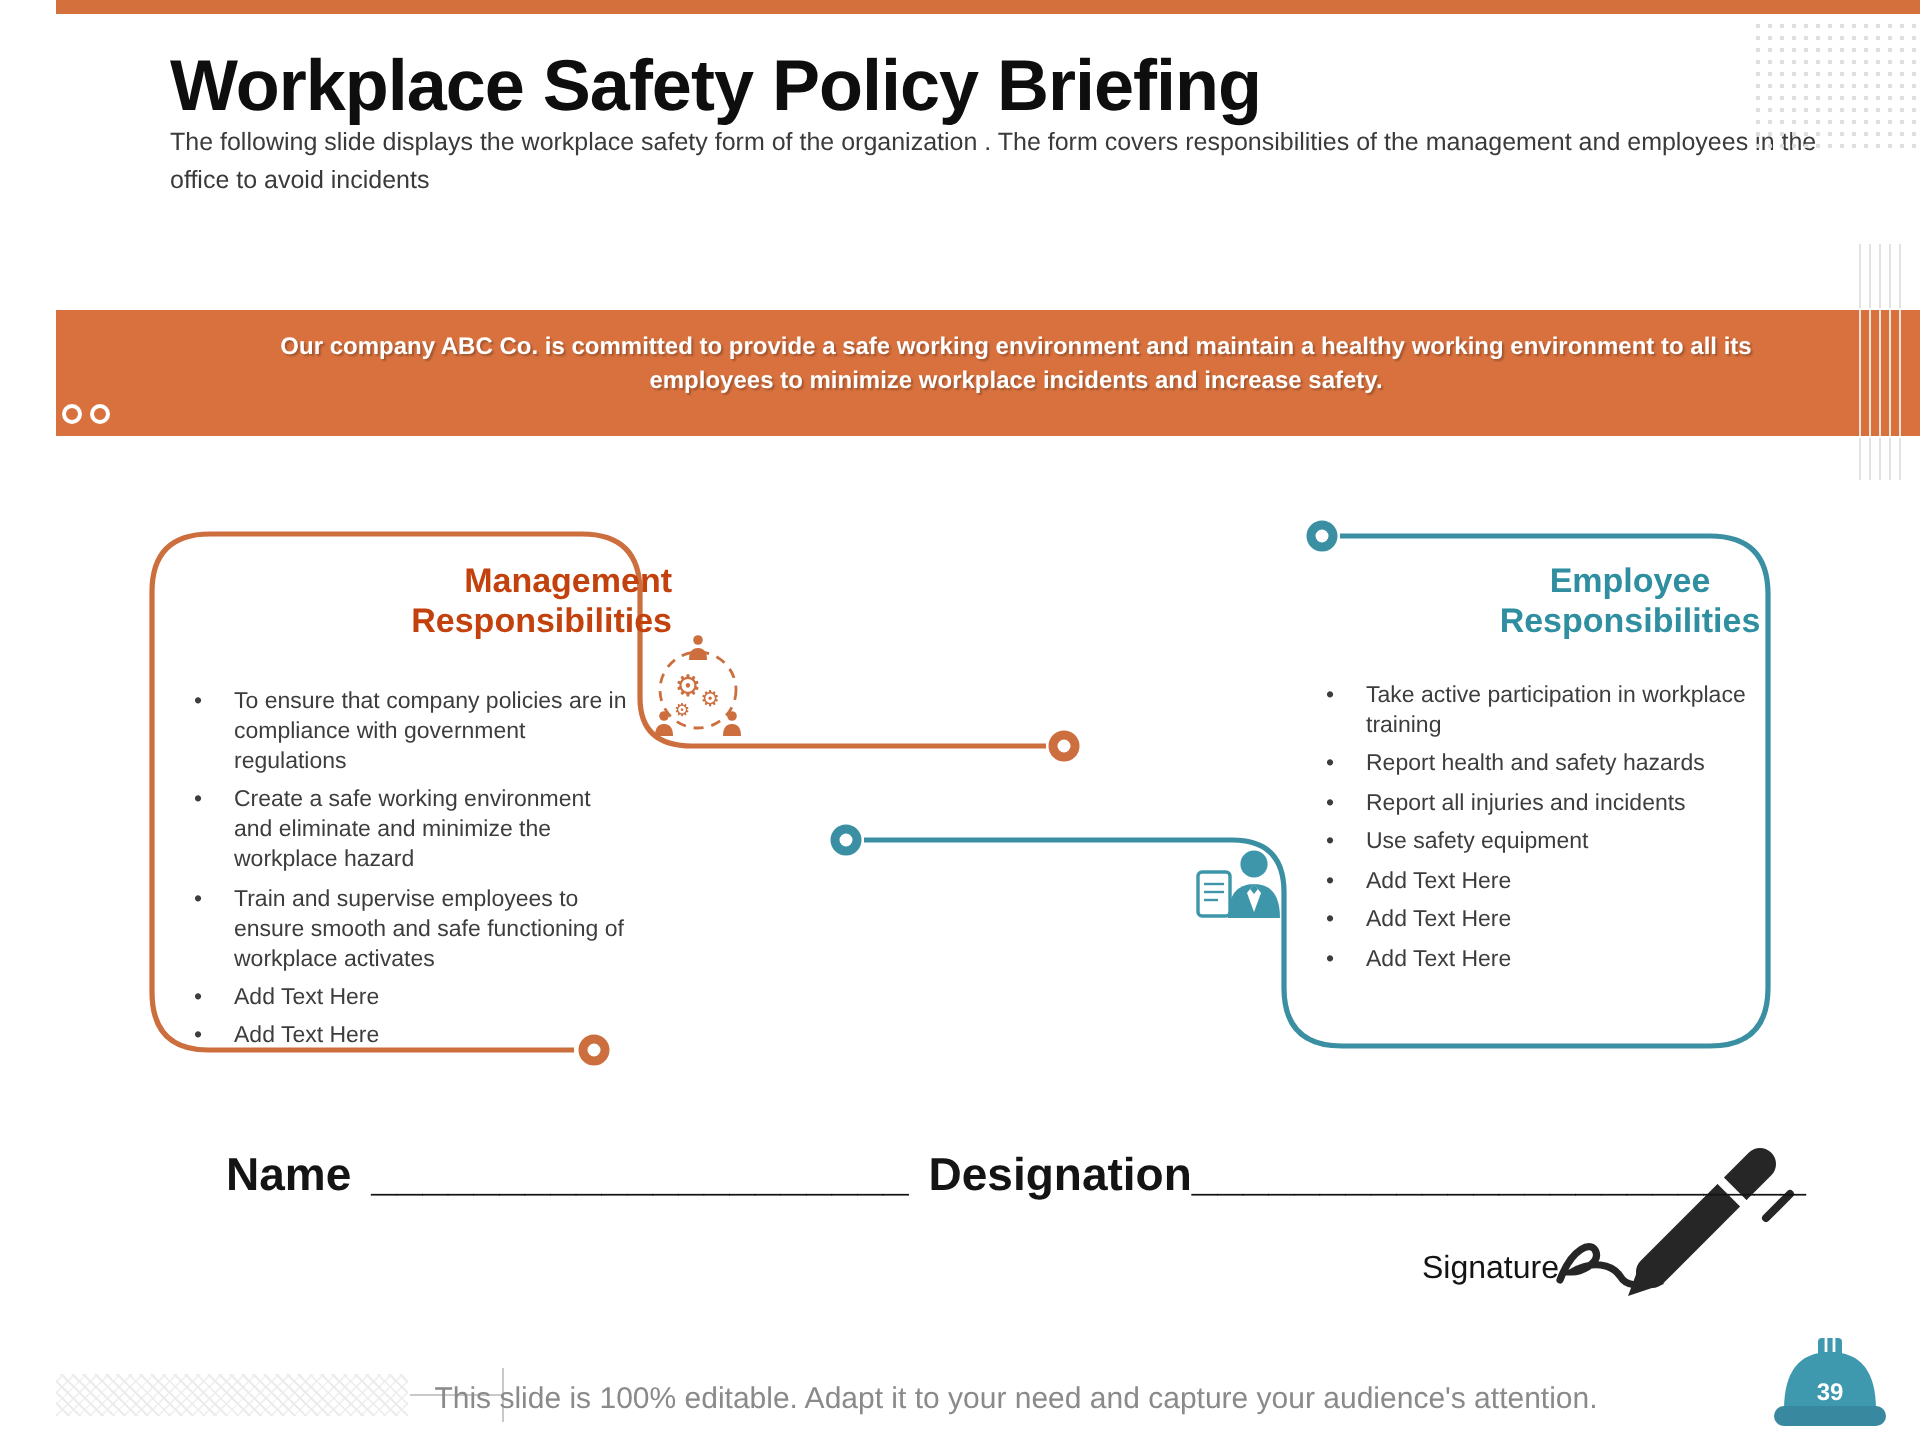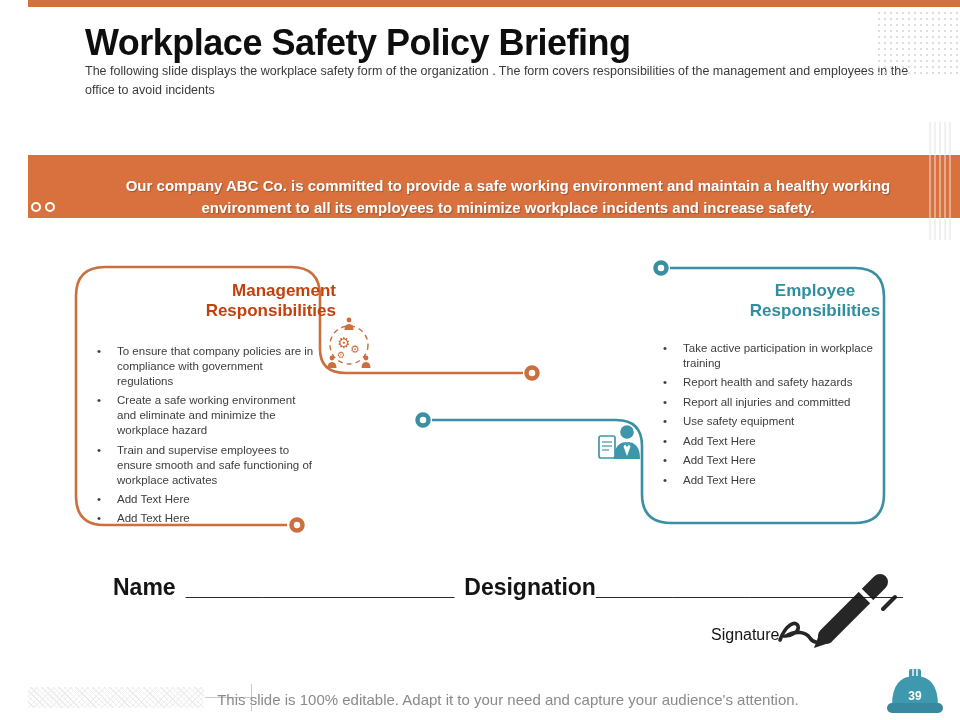--- a/index.html
+++ b/index.html
@@ -12,22 +12,22 @@
   .top-bar{left:0;top:0;width:960px;height:7px;background:#d4703b;}
   
   .title{left:57px;top:22px;width:720px;font-size:36px;font-weight:700;color:#0e0e0e;letter-spacing:-0.5px;}
   .subtitle{left:57px;top:62px;width:848px;font-size:12.5px;color:#3a3a3a;line-height:1.55;}
   
   .dots{top:10px;right:0;width:84px;height:64px;
     background-image:radial-gradient(#dedede 1px,transparent 1.3px);
     background-size:6px 6px;}
   
   .banner{left:0;top:155px;width:960px;height:63px;background:#d8713e;}
-  .banner-text{margin:0 auto;padding-top:20px;width:800px;text-align:center;
-    color:#ffffff;font-size:15px;font-weight:700;line-height:1.45;
+  .banner-text{margin:0 auto;padding-top:10px;width:800px;text-align:center;
+    color:#ffffff;font-size:12px;font-weight:700;line-height:1.45;
     text-shadow:1px 1px 1px rgba(0,0,0,0.25);}
   
   .panel-title{font-weight:700;text-align:center;line-height:1.18;font-size:17px;}
   .mgmt-title{left:88px;top:281px;width:220px;color:#c2410c;text-align:right;}
   .emp-title{left:697px;top:281px;width:180px;color:#2f8fa0;}
   ul.bullets{margin:0;padding:0;list-style:none;font-size:11.5px;color:#3d3d3d;line-height:1.3;}
   ul.bullets li{position:relative;padding-left:25px;margin-bottom:4.5px;}
   ul.bullets li::before{content:"\2022";position:absolute;left:5px;top:0;color:#3d3d3d;}
   .mgmt-bullets{left:92px;top:344px;width:224px;}
   .emp-bullets{left:658px;top:341px;width:216px;}
@@ -160,21 +160,21 @@
   <li>Create a safe working environment and eliminate  and minimize the workplace hazard</li>
   <li>Train and supervise employees to ensure smooth and safe functioning of workplace activates</li>
   <li>Add Text Here</li>
   <li>Add Text Here</li>
 </ul>
 
 <div class="abs panel-title emp-title">Employee Responsibilities</div>
 <ul class="abs bullets emp-bullets">
   <li>Take active  participation in workplace training</li>
   <li>Report health and safety hazards</li>
-  <li>Report all injuries and committed</li>
+  <li>Report all injuries and incidents</li>
   <li>Use safety equipment</li>
   <li>Add Text Here</li>
   <li>Add Text Here</li>
   <li>Add Text Here</li>
 </ul>
 
 <div class="abs form-row">
   <span>Name</span><span class="gap"></span><span>_____________________</span><span class="gap"></span><span>Designation</span><span>________________________</span>
 </div>
 

